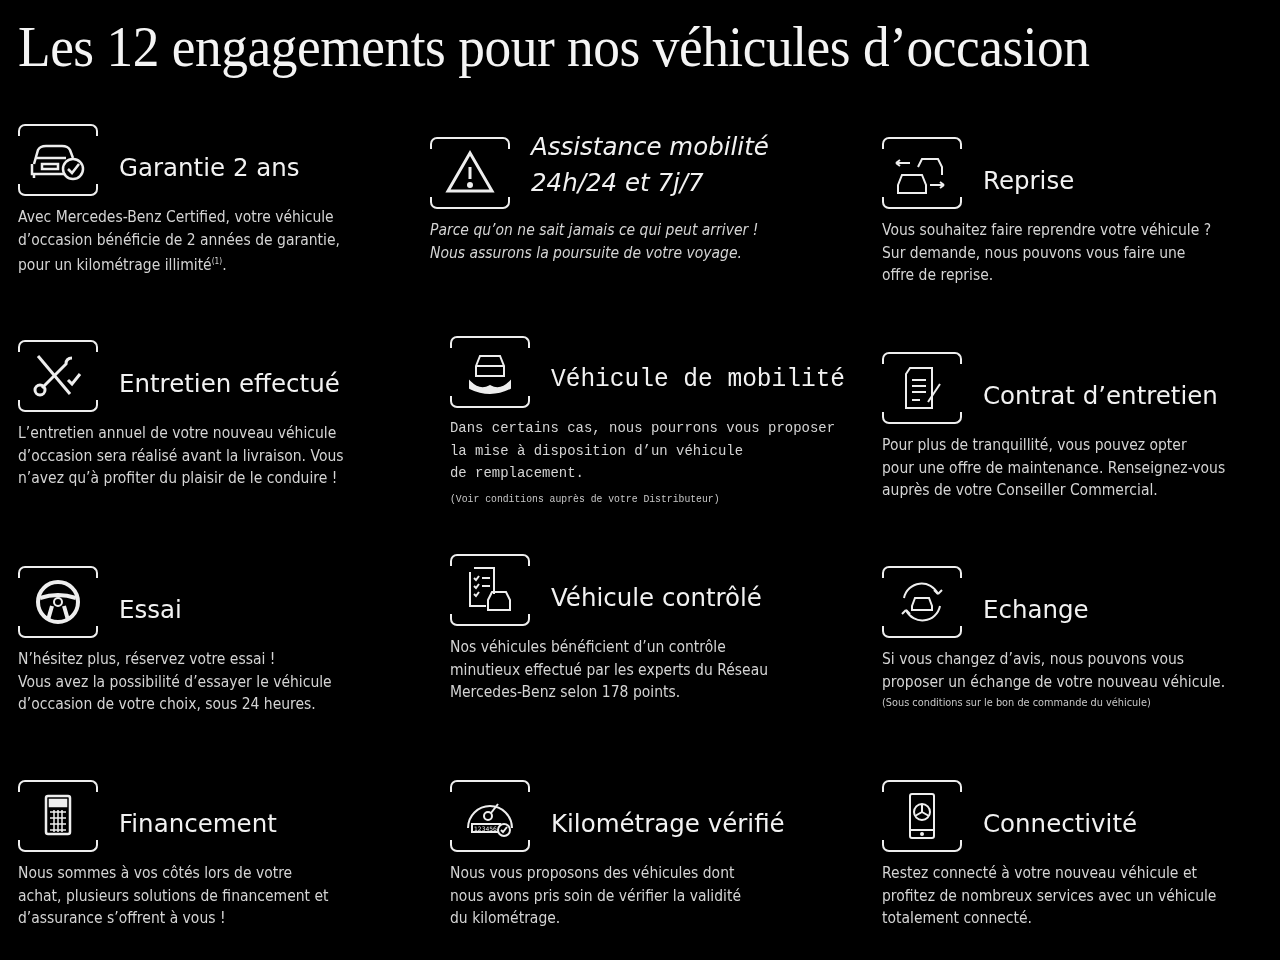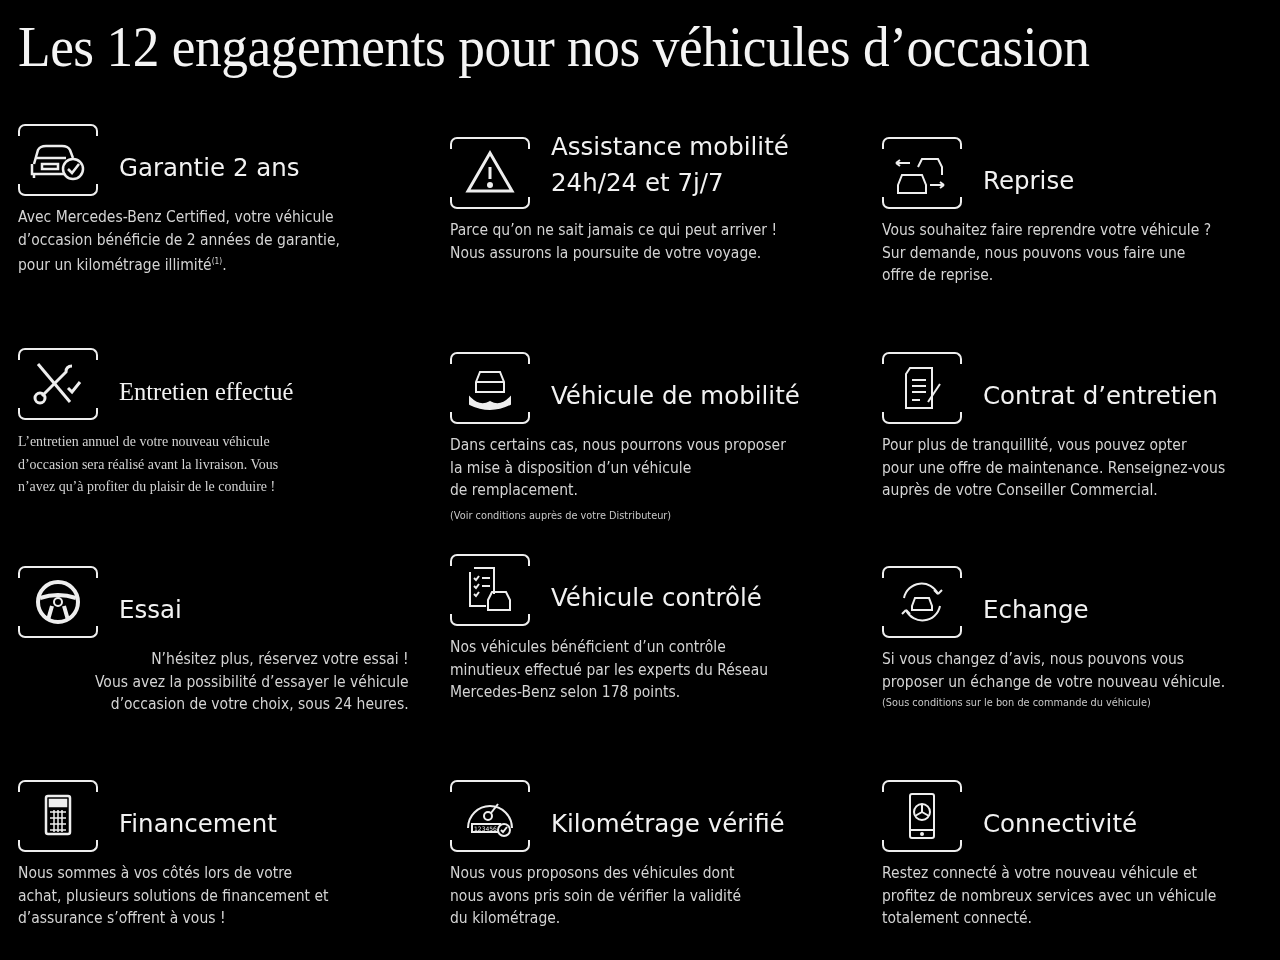--- a/index.html
+++ b/index.html
@@ -39,21 +39,21 @@
     </svg>
   </div>
   <div class="card-title single">Garantie 2 ans</div>
   <div class="card-desc">
     <span class="line">Avec Mercedes-Benz Certified, votre véhicule</span>
     <span class="line">d’occasion bénéficie de 2 années de garantie,</span>
     <span class="line"><span>pour un kilométrage illimité</span><sup>(1)</sup><span>.</span></span>
   </div>
 </div>
 
-<div class="card" style="left:450px;top:137px;">
+<div class="card" style="left:430px;top:137px;font-style:italic;">
   <div class="frame">
     <div class="top"></div>
       <div class="bot"></div>
     <svg viewBox="0 0 60 52" fill="none" stroke="#eee" stroke-width="3">
       <path d="M30 6 L52 44 L8 44 Z"></path>
         <path d="M30 20 L30 32"></path>
         <circle cx="30" cy="38" r="1.5" fill="#eee"></circle>
     </svg>
   </div>
   <div class="card-title double">
@@ -78,40 +78,40 @@
     </svg>
   </div>
   <div class="card-title single">Reprise</div>
   <div class="card-desc">
     <span class="line">Vous souhaitez faire reprendre votre véhicule ?</span>
     <span class="line">Sur demande, nous pouvons vous faire une</span>
     <span class="line">offre de reprise.</span>
   </div>
 </div>
 
-<div class="card" style="left:18px;top:348px;font-family:Liberation Serif, serif;">
+<div class="card" style="left:18px;top:340px;">
   <div class="frame">
     <div class="top"></div>
       <div class="bot"></div>
     <svg viewBox="0 0 60 52" fill="none" stroke="#eee" stroke-width="3">
       <path d="M10 6 L42 44"></path>
         <path d="M44 8 Q38 8 38 14 L14 38"></path>
         <circle cx="12" cy="40" r="5"></circle>
       <path d="M40 30 L44 34 L52 24"></path>
     </svg>
   </div>
   <div class="card-title single">Entretien effectué</div>
   <div class="card-desc">
     <span class="line">L’entretien annuel de votre nouveau véhicule</span>
     <span class="line">d’occasion sera réalisé avant la livraison. Vous</span>
     <span class="line">n’avez qu’à profiter du plaisir de le conduire !</span>
   </div>
 </div>
 
-<div class="card" style="left:450px;top:352px;">
+<div class="card" style="left:450px;top:336px;font-family:Liberation Mono, monospace;">
   <div class="frame">
     <div class="top"></div>
       <div class="bot"></div>
     <svg viewBox="0 0 60 52" fill="none" stroke="#eee" stroke-width="2">
       <path d="M16 20 L20 10 L40 10 L44 20 L44 30 L16 30 Z"></path>
         <path d="M16 20 L44 20"></path>
       <path d="M10 36 Q20 46 30 40 Q40 46 50 36 L50 42 Q30 52 10 42 Z" fill="#eee"></path>
     </svg>
   </div>
   <div class="card-title single">Véhicule de mobilité</div>
@@ -134,21 +134,21 @@
     </svg>
   </div>
   <div class="card-title single">Contrat d’entretien</div>
   <div class="card-desc">
     <span class="line">Pour plus de tranquillité, vous pouvez opter</span>
     <span class="line">pour une offre de maintenance. Renseignez-vous</span>
     <span class="line">auprès de votre Conseiller Commercial.</span>
   </div>
 </div>
 
-<div class="card" style="left:18px;top:566px;text-align:right;">
+<div class="card" style="left:18px;top:566px;">
   <div class="frame">
     <div class="top"></div>
       <div class="bot"></div>
     <svg viewBox="0 0 60 52" fill="none" stroke="#eee" stroke-width="4">
       <circle cx="30" cy="26" r="20"></circle>
         <path d="M12 22 Q30 16 48 22"></path>
         <path d="M24 30 L20 44 M36 30 L40 44"></path>
       <circle cx="30" cy="26" r="4" stroke-width="2"></circle>
     </svg>
   </div>

